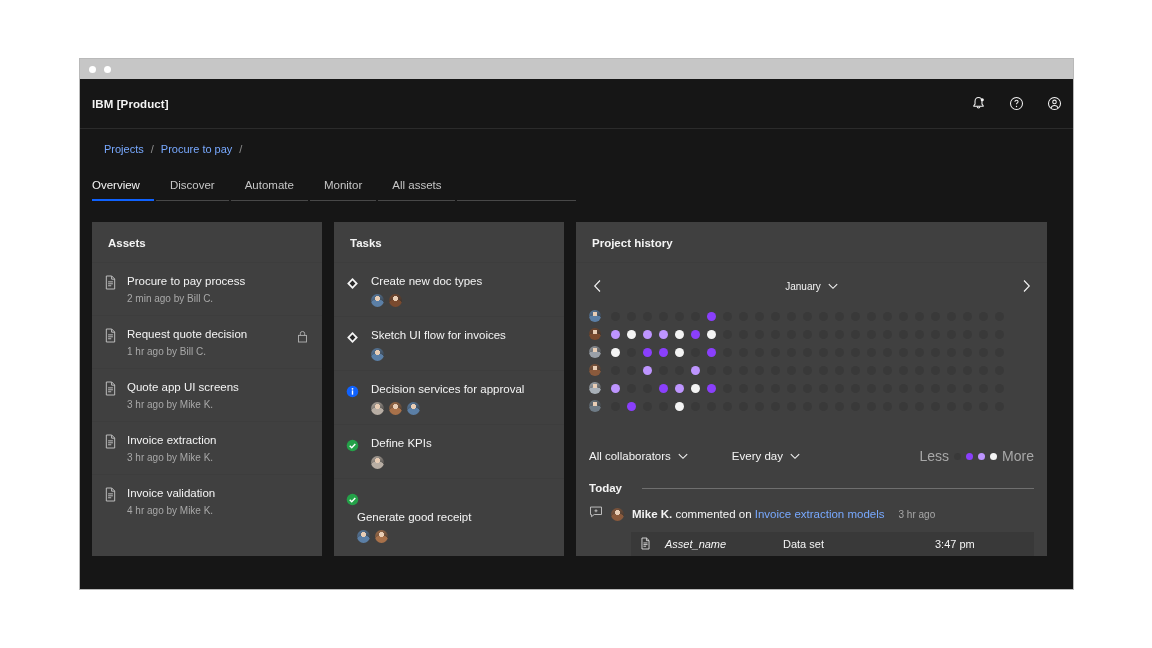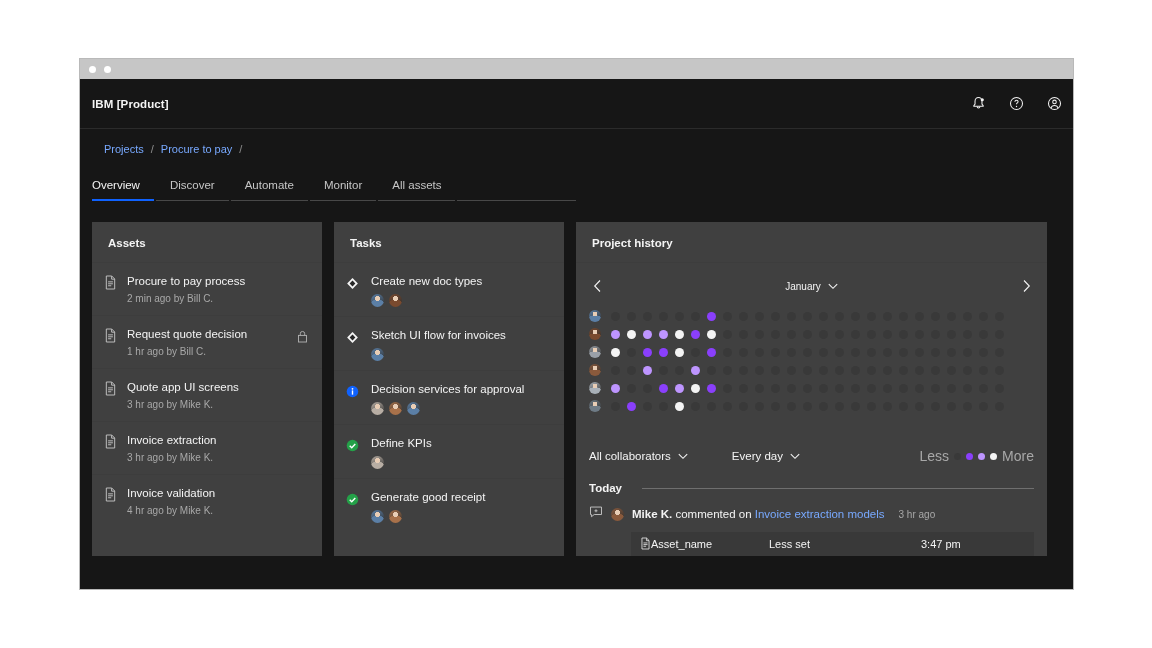--- a/index.html
+++ b/index.html
@@ -123,21 +123,21 @@
   .asset-meta { font-size: 10px; color: #a8a8a8; margin-top: 4px; }
   .lock-ico { width: 13px; flex: 0 0 13px; padding-top: 2px; opacity: .85; }
 
   
   .task-row {
     display: flex; align-items: flex-start;
     padding: 11px 12px 9px 12px;
     border-bottom: 1px solid #3d3d3d;
     cursor: pointer;
   }
-  .task-row:last-child { border-bottom: none; }
+  .task-row:last-child { border-bottom: none; flex-direction: column; }
   .task-ico { width: 14px; flex: 0 0 14px; padding-top: 2px; }
   .task-main { flex: 1; margin-left: 11px; }
   .task-name { font-size: 11.5px; color: #f4f4f4; line-height: 15px; }
   .task-avatars { display: flex; gap: 5px; margin-top: 5px; }
 
   .av {
     border-radius: 50%;
     display: block;
     flex: none;
     background-size: cover;
@@ -214,21 +214,21 @@
   .feed-time { font-size: 10px; color: #a8a8a8; margin-left: 6px; }
   .feed-card {
     margin: 9px 0 0 42px;
     background: #393939;
     height: 24px;
     display: flex; align-items: center;
     padding-left: 9px;
     font-size: 11px; color: #f4f4f4;
     cursor: pointer;
   }
-  .feed-card .c-name { width: 118px; }
+  .feed-card .c-name { margin-left: 14px; width: 118px; font-style: italic; }
   .feed-card .c-type { width: 152px; }
   svg { overflow: visible; }
 </style>
 </head>
 <body>
 
 <div id="window">
 
   <div id="titlebar">
     <span class="dot-btn"></span>
@@ -983,21 +983,21 @@
               <div class="feed-txt"><b>Mike K.</b> <span>commented on</span> <a>Invoice extraction models</a></div>
               <span class="feed-time">3 hr ago</span>
             </div>
             <div class="feed-card">
               <span><svg width="11" height="13" viewBox="0 0 14 16" fill="none" stroke="#f4f4f4" stroke-width="1">
                   <path d="M8.3 1H2.5v14h9V4.2L8.3 1z"></path>
                   <path d="M8.2 1.2v3.2h3.2"></path>
                   <path d="M4.4 7.3h5.2M4.4 9.4h5.2M4.4 11.5h3.4"></path>
                 </svg></span>
               <span class="c-name">Asset_name</span>
-              <span class="c-type">Less set</span>
+              <span class="c-type">Data set</span>
               <span>3:47 pm</span>
             </div>
           </div>
 
       </div>
     </div>
 
   </div>
 </div>
 

